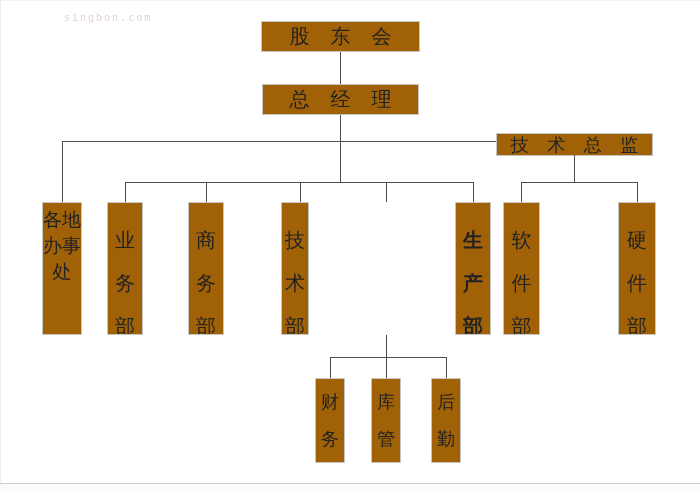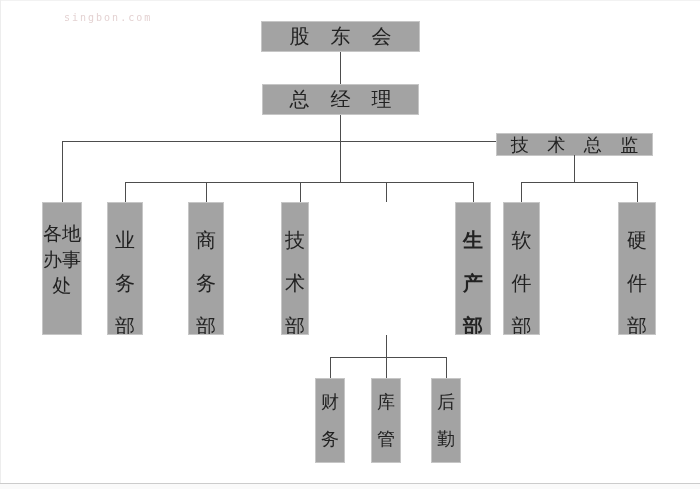--- a/index.html
+++ b/index.html
@@ -7,33 +7,33 @@
     position:relative;width:700px;height:489px;background:#fff;overflow:hidden;
     font-family:"Liberation Serif","DejaVu Serif",serif;color:#222;
     box-shadow:inset 1px 0 0 #ededed, inset 0 1px 0 #f2f2f2;
   }
   .watermark{
     position:absolute;left:28px;top:12px;
     font-family:"DejaVu Sans Mono",monospace;font-size:10px;letter-spacing:2px;
     color:#e4d2d2;user-select:none;margin-left:36px;
   }
   .node{
-    position:absolute;box-sizing:border-box;border:1px solid #c6c6c6;background:#a3a3a3;
+    position:absolute;box-sizing:border-box;border:1px solid #c6c6c6;background:#a16207;
     text-align:center;
   }
   .hnode{
     display:flex;align-items:center;justify-content:center;
     font-size:20px;letter-spacing:8px;text-indent:8px;white-space:nowrap;
   }
   .hnode.small{font-size:18px;letter-spacing:7px;text-indent:7px;}
   .vnode{
     word-break:break-all;overflow:hidden;
     font-size:20px;line-height:43px;padding-top:16px;
   }
-  .vnode.five{font-size:19px;line-height:26px;padding-top:18px;}
+  .vnode.five{font-size:19px;line-height:26px;padding-top:4px;}
   .vnode.two{font-size:18px;line-height:37px;padding-top:5px;text-align:center;}
   .line{position:absolute;background:#4d4d4d;}
   .line.h{height:1px;}
   .line.v{width:1px;}
   .bottom-strip{
     position:absolute;left:0;top:483px;width:700px;height:6px;
     border-top:1px solid #cccccc;background:#fafafa;
   }
 </style>
 </head>

